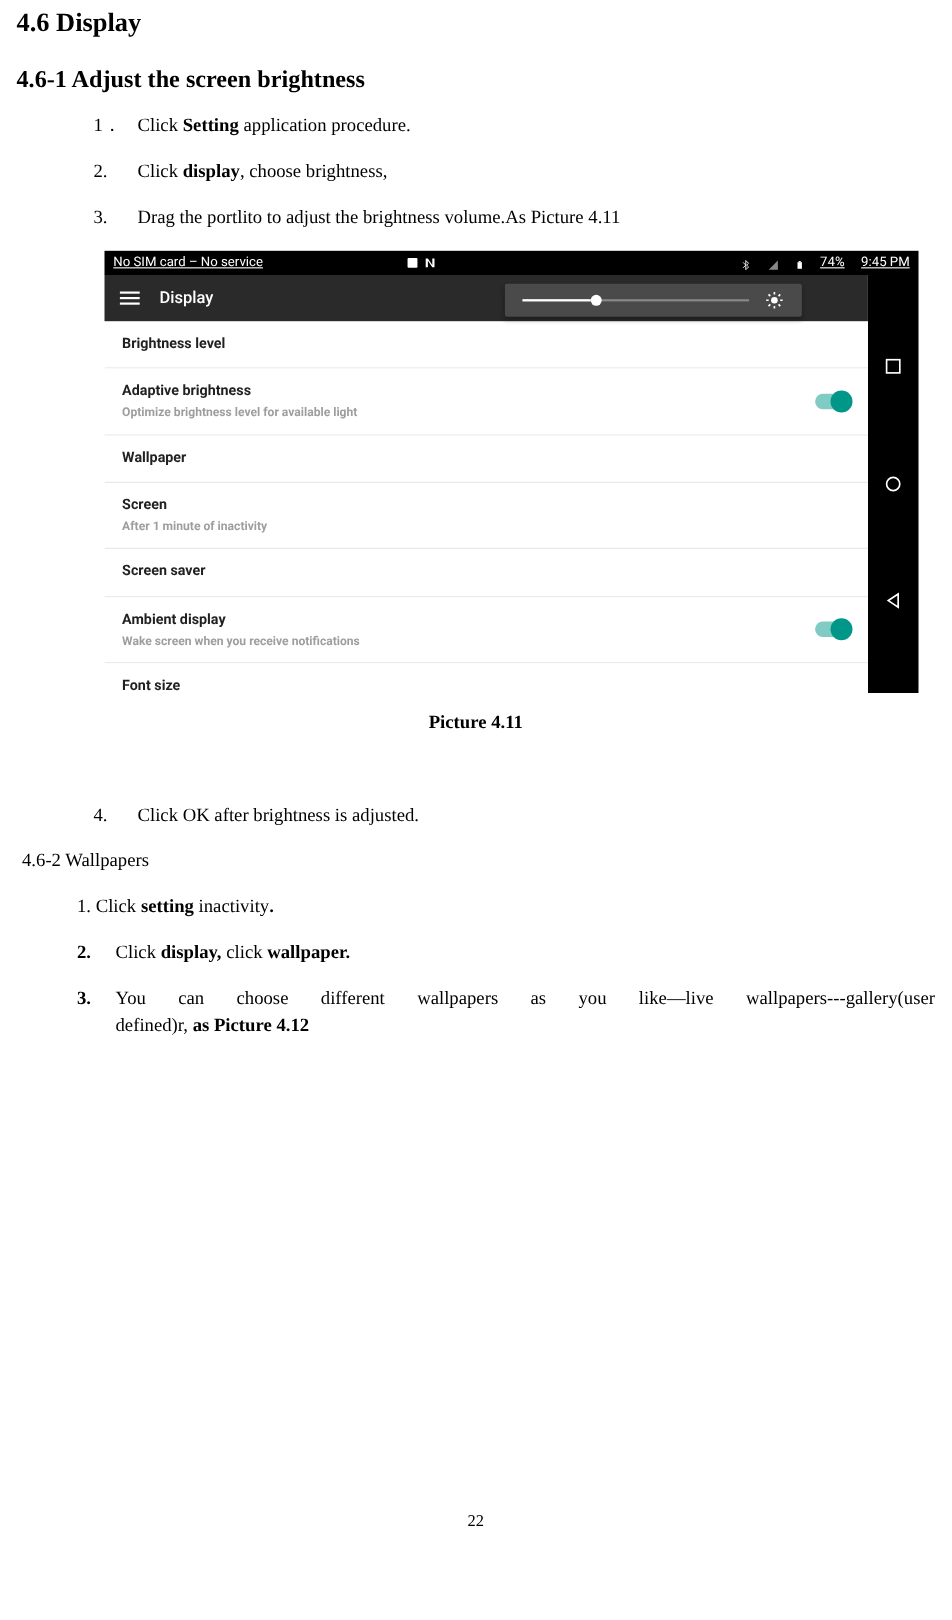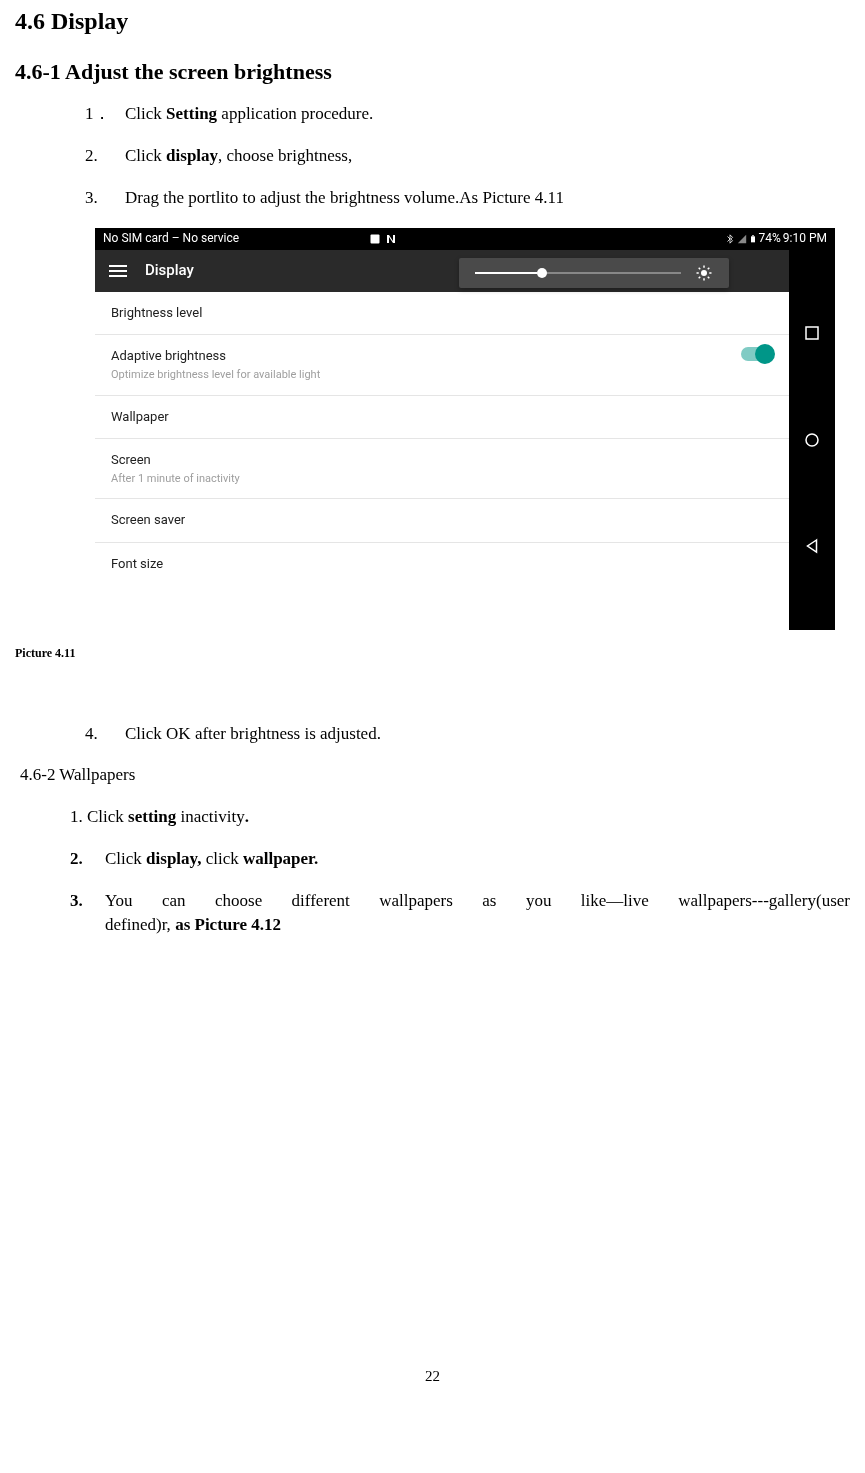--- a/index.html
+++ b/index.html
@@ -31,23 +31,23 @@
       position: relative;
       padding-left: 40px;
     }
     ol.steps li .num, .sub-steps li .num {
       position: absolute;
       left: 0;
       top: 0;
     }
     .bold { font-weight: bold; }
     .picture-caption {
-      text-align: left;
+      text-align: center;
       font-weight: bold;
-      font-size: 12px;
+      font-size: 17px;
       margin: 15px 0 60px 0;
     }
     .sub-heading {
       font-size: 17px;
       margin: 0 0 18px 5px;
     }
     .sub-step-1 {
       font-size: 17px;
       padding-left: 55px;
       margin-bottom: 18px;
@@ -73,28 +73,29 @@
       font-size: 13px;
     }
     .statusbar {
       background: #000;
       color: #fff;
       display: flex;
       align-items: center;
       height: 22px;
       padding: 0 8px;
       font-size: 12px;
+      text-decoration: underline;
     }
     .statusbar-left { flex: 0 0 auto; }
     .statusbar-icons { margin-left: 130px; display: flex; gap: 4px; }
     .statusbar-right {
       margin-left: auto;
       display: flex;
-      align-items: center;
-      gap: 2px;
+      align-items: flex-end;
+      gap: 15px;
     }
     .main-area {
       display: flex;
       height: 380px;
     }
     .content-area {
       flex: 1;
       display: flex;
       flex-direction: column;
       position: relative;
@@ -171,22 +172,24 @@
     }
     .settings-list {
       flex: 1;
       background: #fff;
       overflow: hidden;
     }
     .setting-row {
       border-bottom: 1px solid #e5e5e5;
       padding: 12px 16px;
       display: flex;
+      align-items: center;
       justify-content: space-between;
       background: #fff;
+      font-weight: bold;
     }
     .setting-text { flex: 1; }
     .setting-title {
       font-size: 13px;
       color: #212121;
     }
     .setting-sub {
       font-size: 11px;
       color: #9e9e9e;
       margin-top: 2px;
@@ -254,21 +257,21 @@
           <path d="M12 2l6 6-4 4 4 4-6 6V2z M12 12L6 6 M12 12l-6 6" stroke="#fff" stroke-width="2" fill="none"></path>
         </svg>
       <svg width="10" height="12" viewBox="0 0 24 24">
           <path d="M2 22L22 2v20z" fill="#888"></path>
         </svg>
       <svg width="8" height="12" viewBox="0 0 24 24">
           <rect x="6" y="4" width="12" height="18" fill="#fff"></rect>
           <rect x="9" y="1" width="6" height="3" fill="#fff"></rect>
         </svg>
       <span>74%</span>
-      <span>9:10 PM</span>
+      <span>9:45 PM</span>
     </span>
   </div>
   <div class="main-area">
     <div class="content-area">
       <div class="appbar">
         <span class="hamburger">
             <span></span>
             <span></span>
             <span></span>
           </span>
@@ -316,20 +319,27 @@
         <div class="setting-row">
           <div class="setting-text">
             <div class="setting-title">Screen</div>
             <div class="setting-sub">After 1 minute of inactivity</div>
           </div>
         </div>
         <div class="setting-row">
           <div class="setting-text">
               <div class="setting-title">Screen saver</div>
             </div>
+        </div>
+        <div class="setting-row">
+          <div class="setting-text">
+            <div class="setting-title">Ambient display</div>
+            <div class="setting-sub">Wake screen when you receive notifications</div>
+          </div>
+          <div class="toggle"></div>
         </div>
         <div class="setting-row" style="border-bottom:none">
           <div class="setting-text">
             <div class="setting-title">Font size</div>
 
           </div>
         </div>
       </div>
     </div>
     <div class="navbar">

